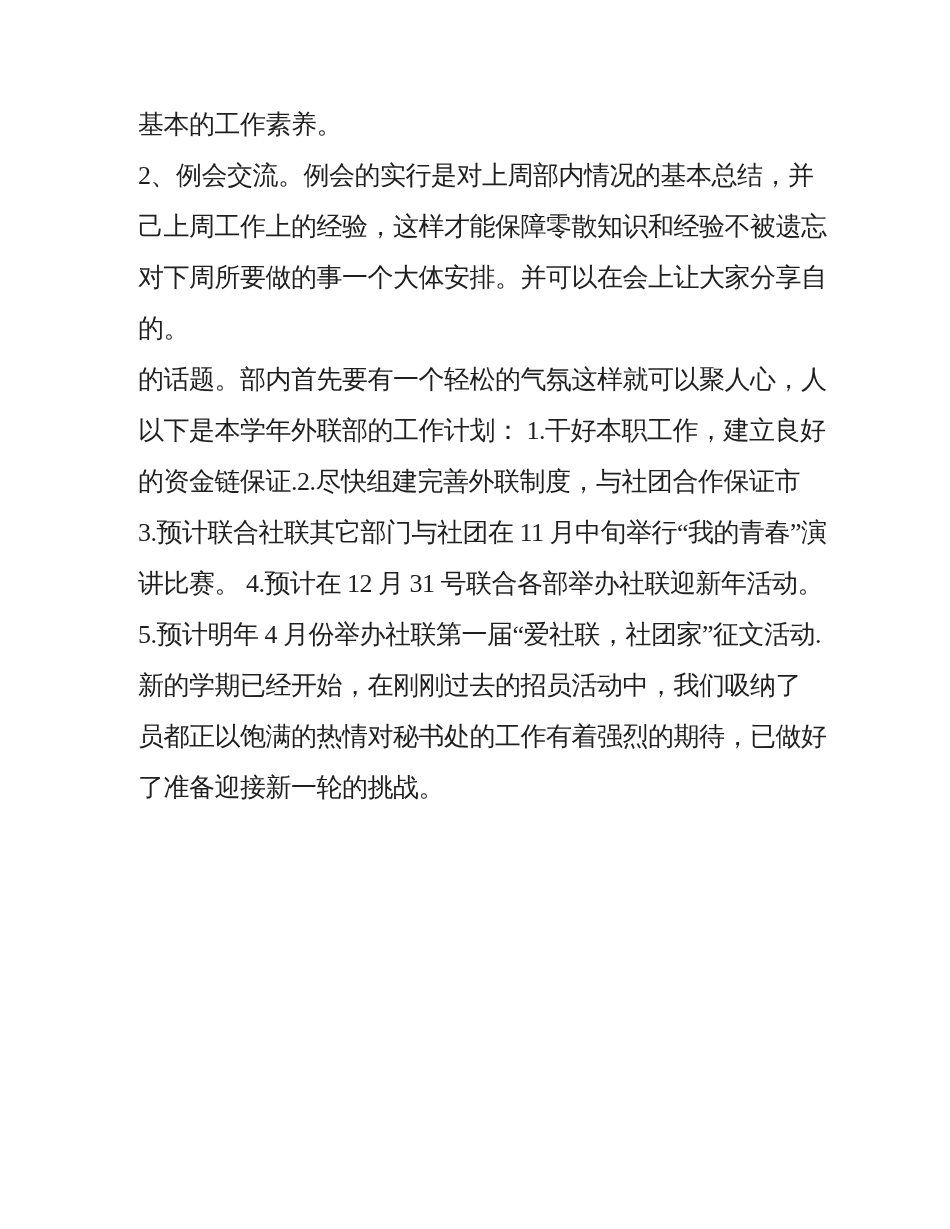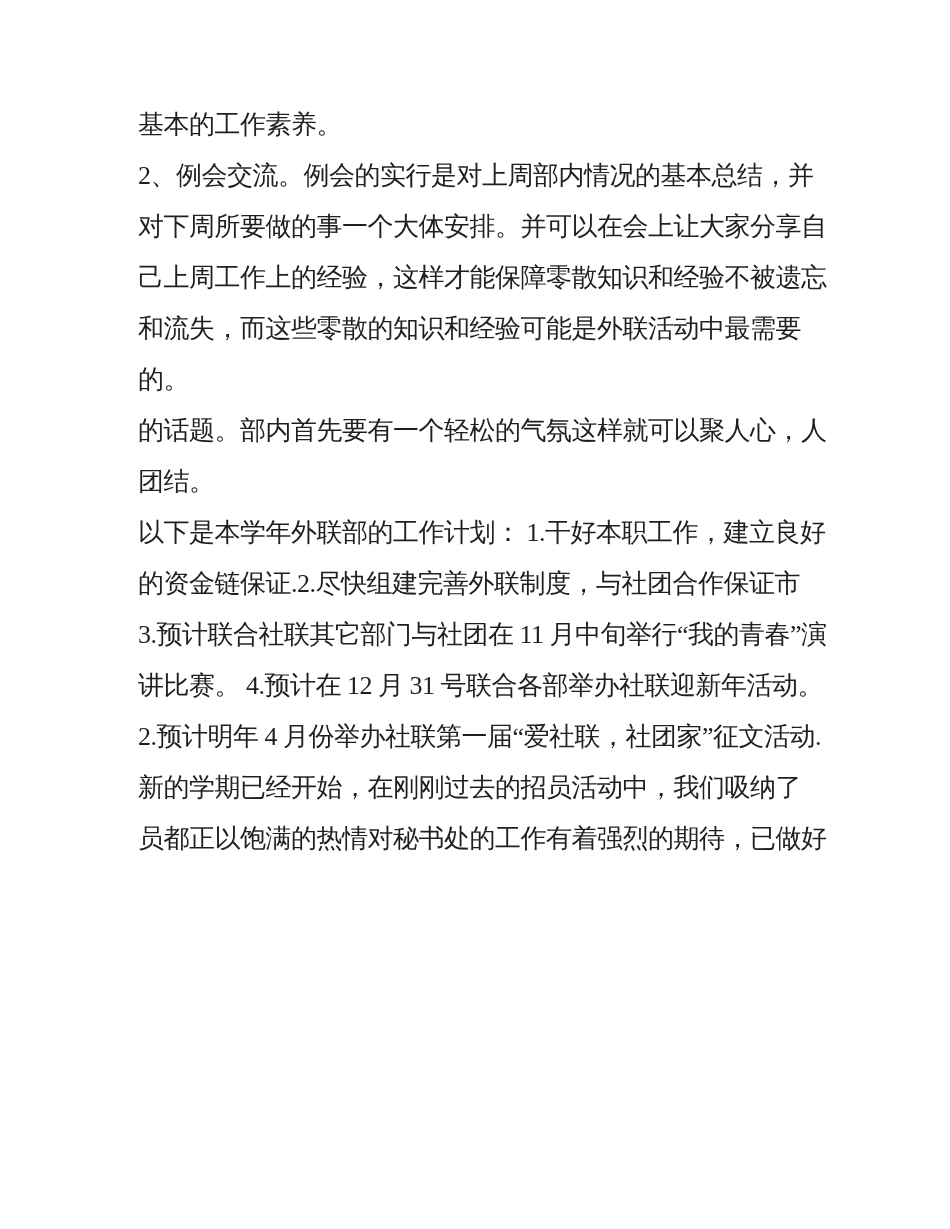--- a/index.html
+++ b/index.html
@@ -37,27 +37,26 @@
     letter-spacing: -0.5px;
   }
 </style>
 </head>
 <body>
 
 <div class="doc-page">
   <div class="text-block">
       <div class="line">基本的工作素养。</div>
       <div class="line">2、例会交流。例会的实行是对上周部内情况的基本总结，并</div>
+      <div class="line">己上周工作上的经验，这样才能保障零散知识和经验不被遗忘</div>
       <div class="line">对下周所要做的事一个大体安排。并可以在会上让大家分享自</div>
-      <div class="line">己上周工作上的经验，这样才能保障零散知识和经验不被遗忘</div>
-      <div class="line">和流失，而这些零散的知识和经验可能是外联活动中最需要</div>
       <div class="line">的。</div>
       <div class="line">的话题。部内首先要有一个轻松的气氛这样就可以聚人心，人</div>
-      <div class="line">团结。</div>
       <div class="line">以下是本学年外联部的工作计划： 1.干好本职工作，建立良好</div>
       <div class="line">的资金链保证.2.尽快组建完善外联制度，与社团合作保证市</div>
       <div class="line">3.预计联合社联其它部门与社团在 11 月中旬举行“我的青春”演</div>
       <div class="line">讲比赛。 4.预计在 12 月 31 号联合各部举办社联迎新年活动。</div>
-      <div class="line">2.预计明年 4 月份举办社联第一届“爱社联，社团家”征文活动.</div>
+      <div class="line">5.预计明年 4 月份举办社联第一届“爱社联，社团家”征文活动.</div>
       <div class="line">新的学期已经开始，在刚刚过去的招员活动中，我们吸纳了</div>
       <div class="line">员都正以饱满的热情对秘书处的工作有着强烈的期待，已做好</div>
+      <div class="line">了准备迎接新一轮的挑战。</div>
     </div>
 </div>
 
 </body></html>

